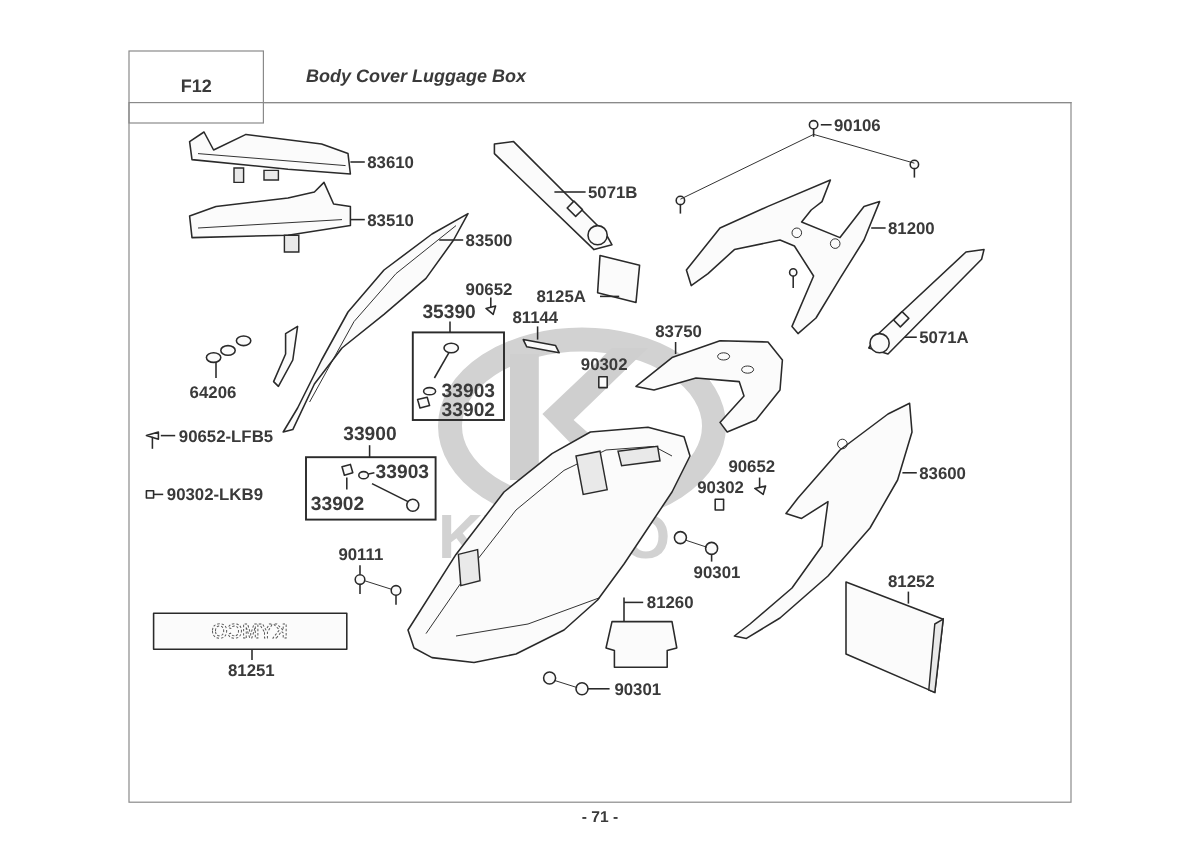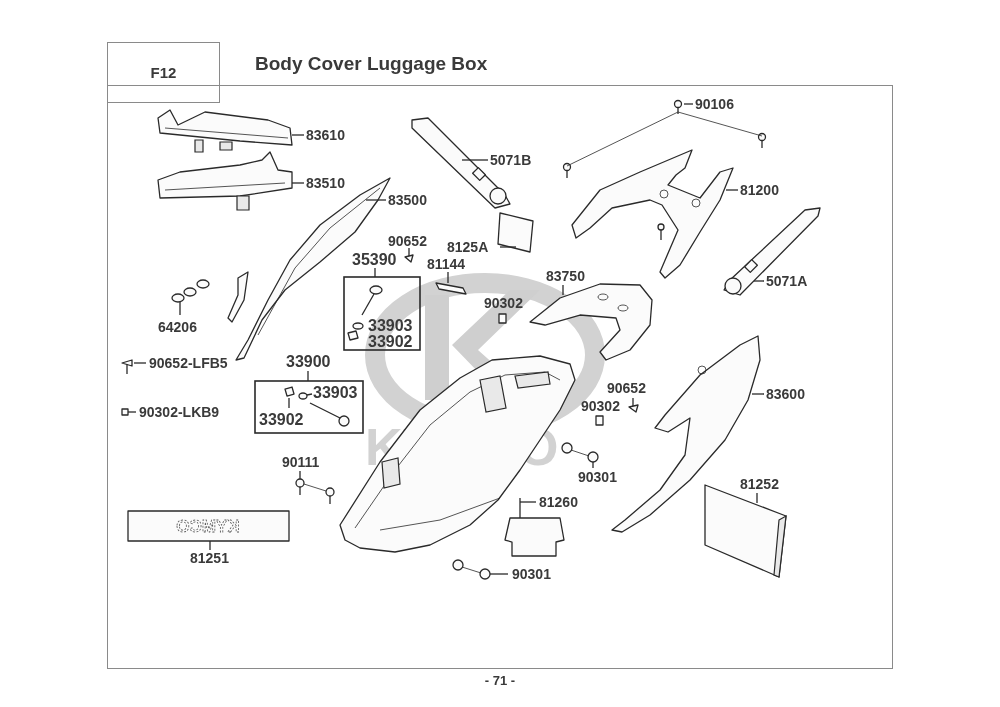--- a/index.html
+++ b/index.html
@@ -7,21 +7,21 @@
          font-family:"Liberation Sans", sans-serif; color:#333; }
   #frame { position:absolute; left:107px; top:85px; width:786px; height:584px;
            border:1px solid #8a8a8a; box-sizing:border-box; }
   #code-cell { position:absolute; left:107px; top:42px; width:113px; height:61px;
                border:1px solid #8a8a8a; box-sizing:border-box;
                display:flex; align-items:center; justify-content:center;
                font-weight:bold; font-size:15px; color:#3a3a3a; }
   #title-cell { position:absolute; left:219px; top:42px; width:674px; height:44px;
                 border-bottom:1px solid #8a8a8a; box-sizing:border-box;
                 display:flex; align-items:center; padding-left:36px;
-                font-weight:bold; font-size:19px; color:#3a3a3a; }
+                font-weight:bold; font-size:15px; color:#3a3a3a;font-style:italic; }
   #page-num { position:absolute; left:0; width:1000px; top:673px; text-align:center;
               font-weight:bold; font-size:13px; color:#3a3a3a; }
   #diagram { position:absolute; left:0; top:0; width:1000px; height:707px; }
   .lbl { font-family:"Liberation Sans", sans-serif; font-weight:bold; font-size:14px; fill:#3a3a3a; }
   .lbl-lg { font-size:16px; }
   .part { fill:#fbfbfb; stroke:#2a2a2a; stroke-width:1.3; stroke-linejoin:round; }
   .part-d { fill:#e9e9e9; stroke:#2a2a2a; stroke-width:1.2; }
   .lead { stroke:#2a2a2a; stroke-width:1.3; fill:none; }
   .thin { stroke:#2a2a2a; stroke-width:0.8; fill:none; }
   .kit-box { fill:none; stroke:#2a2a2a; stroke-width:1.6; }

